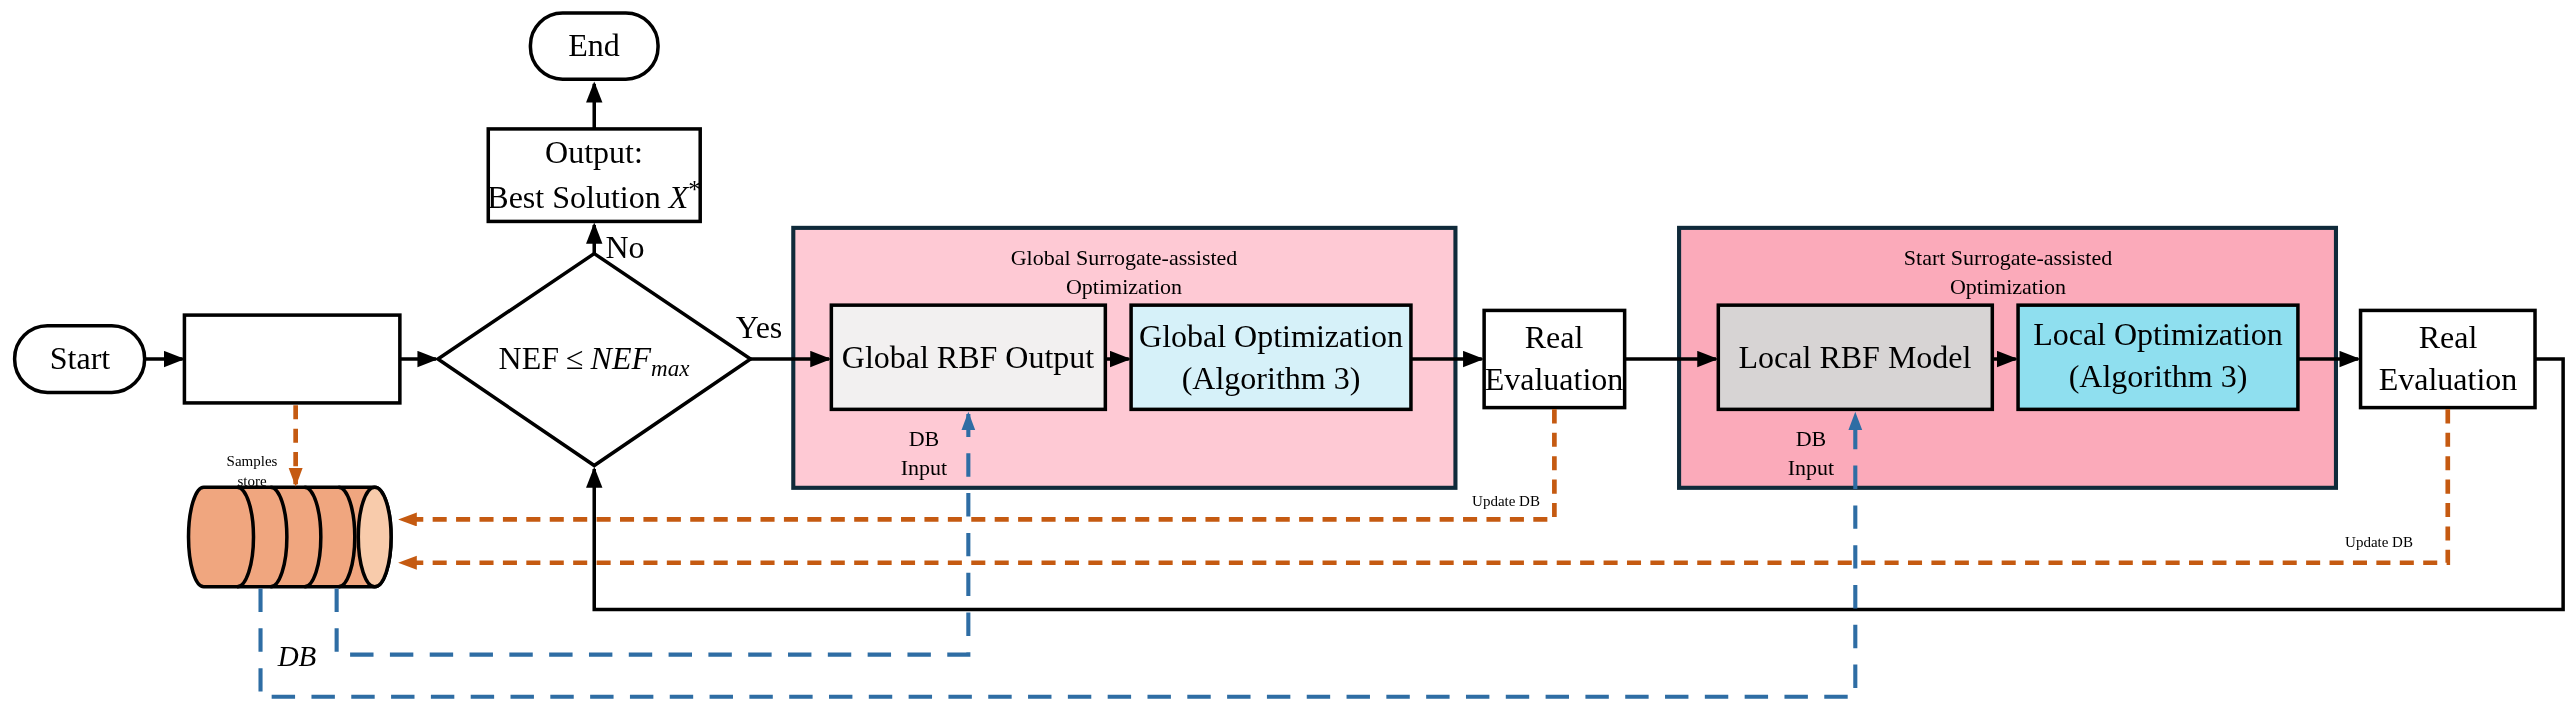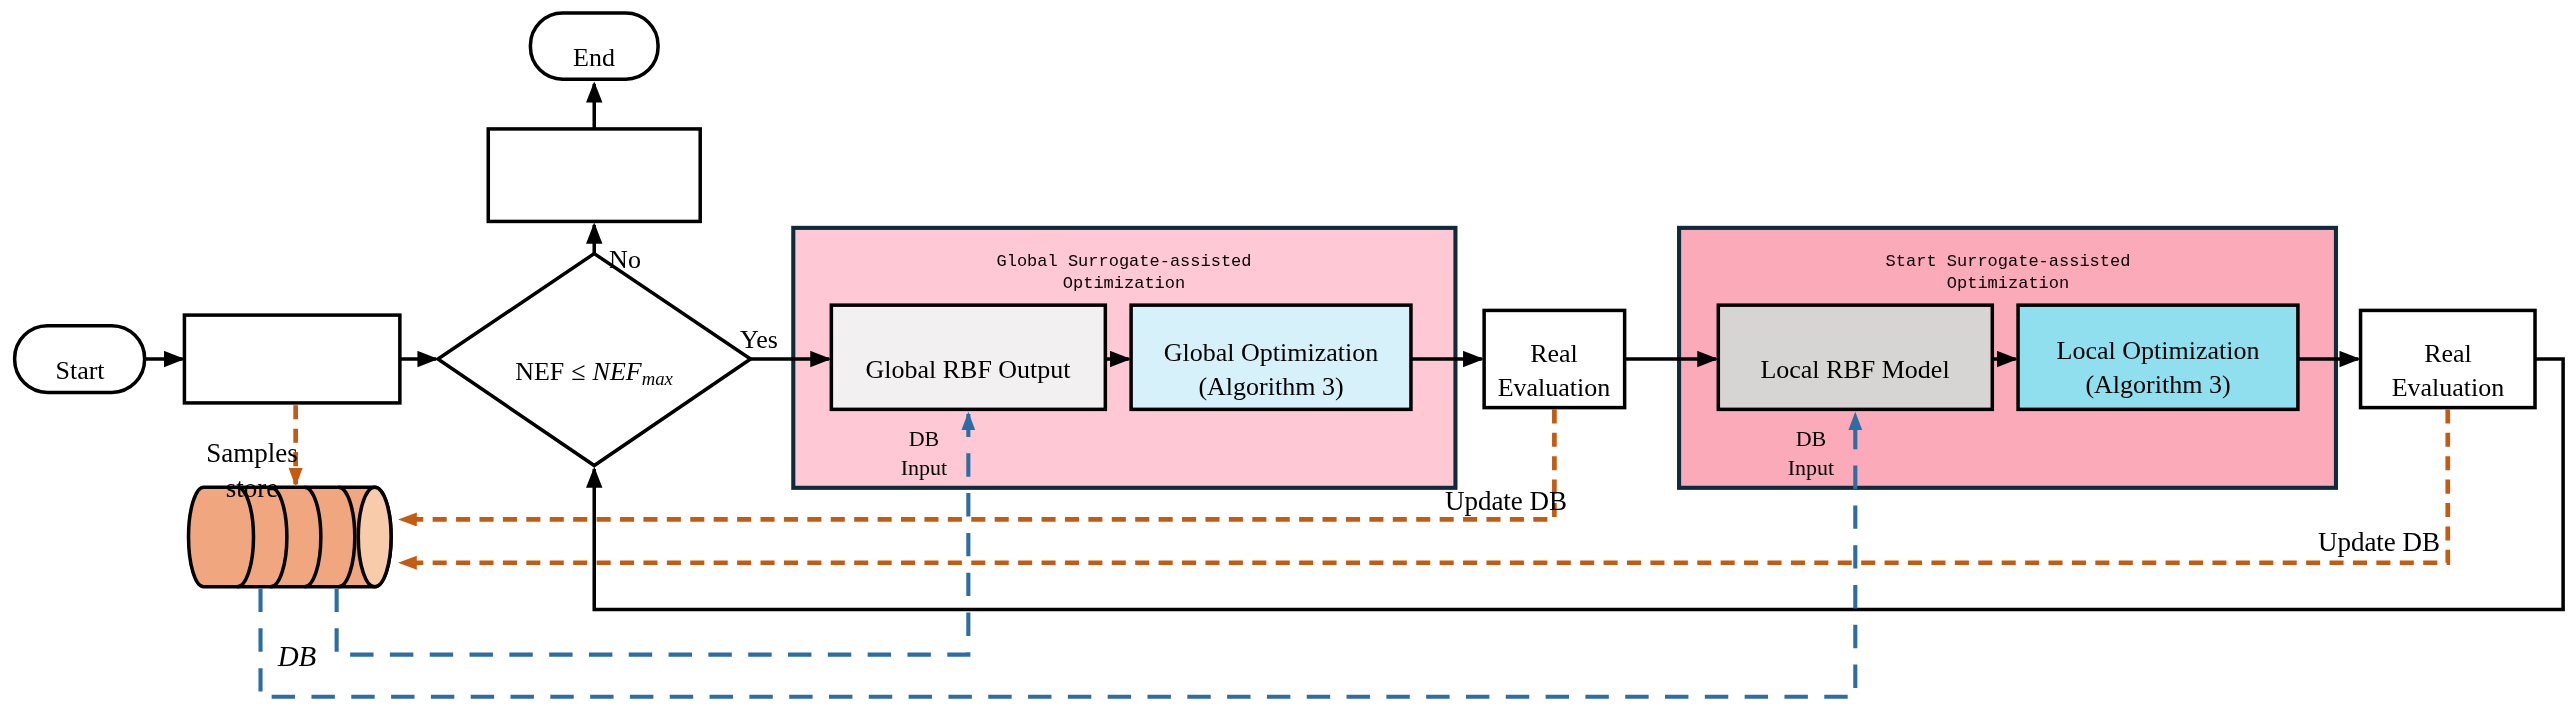--- a/index.html
+++ b/index.html
@@ -12,23 +12,23 @@
   }
   .layer{position:absolute;left:0;top:0;}
   .lbl{
     position:absolute;
     transform:translate(-50%,-50%);
     text-align:center;
     white-space:pre-line;
     color:#000;
     line-height:1.30;
   }
-  .fs44{font-size:26px;margin-top:12px;}
-  .fs42{font-size:17px;font-family:Liberation Mono, monospace;}
-  .fs40{font-size:27px;}
+  .fs44{font-size:32px;}
+  .fs42{font-size:22px;}
+  .fs40{font-size:15px;}
   .fs38{font-size:22px;}
   .it{font-style:italic;}
   .pre{white-space:pre;}
   .sub{font-size:0.72em;font-style:italic;vertical-align:-0.28em;}
   .sup{font-size:0.78em;vertical-align:0.42em;}
   .op{padding:0 7px;}
 </style>
 </head>
 <body>
 
@@ -95,20 +95,24 @@
 
   <div class="lbl fs44" style="left:80px;top:359px;">Start</div>
 
 
   <div class="lbl fs44" style="left:594px;top:361px;white-space:nowrap;"><span>NEF</span><span class="op">≤</span><span class="it">NEF</span><span class="sub">max</span></div>
 
   <div class="lbl fs44" style="left:625px;top:248px;">No</div>
 
   <div class="lbl fs44" style="left:759px;top:328px;">Yes</div>
 
+  <div class="lbl fs44" style="left:594px;top:175px;white-space:nowrap;">
+      <div>Output:</div>
+      <div><span class="pre">Best Solution </span><span class="it">X</span><span class="sup">*</span></div>
+    </div>
 
   <div class="lbl fs44" style="left:594px;top:46px;">End</div>
 
   <div class="lbl fs42" style="left:1124px;top:273px;">Global Surrogate-assisted
 Optimization</div>
 
   <div class="lbl fs44" style="left:968px;top:358px;">Global RBF Output</div>
 
   <div class="lbl fs44" style="left:1271px;top:358px;">Global Optimization
 (Algorithm 3)</div>

